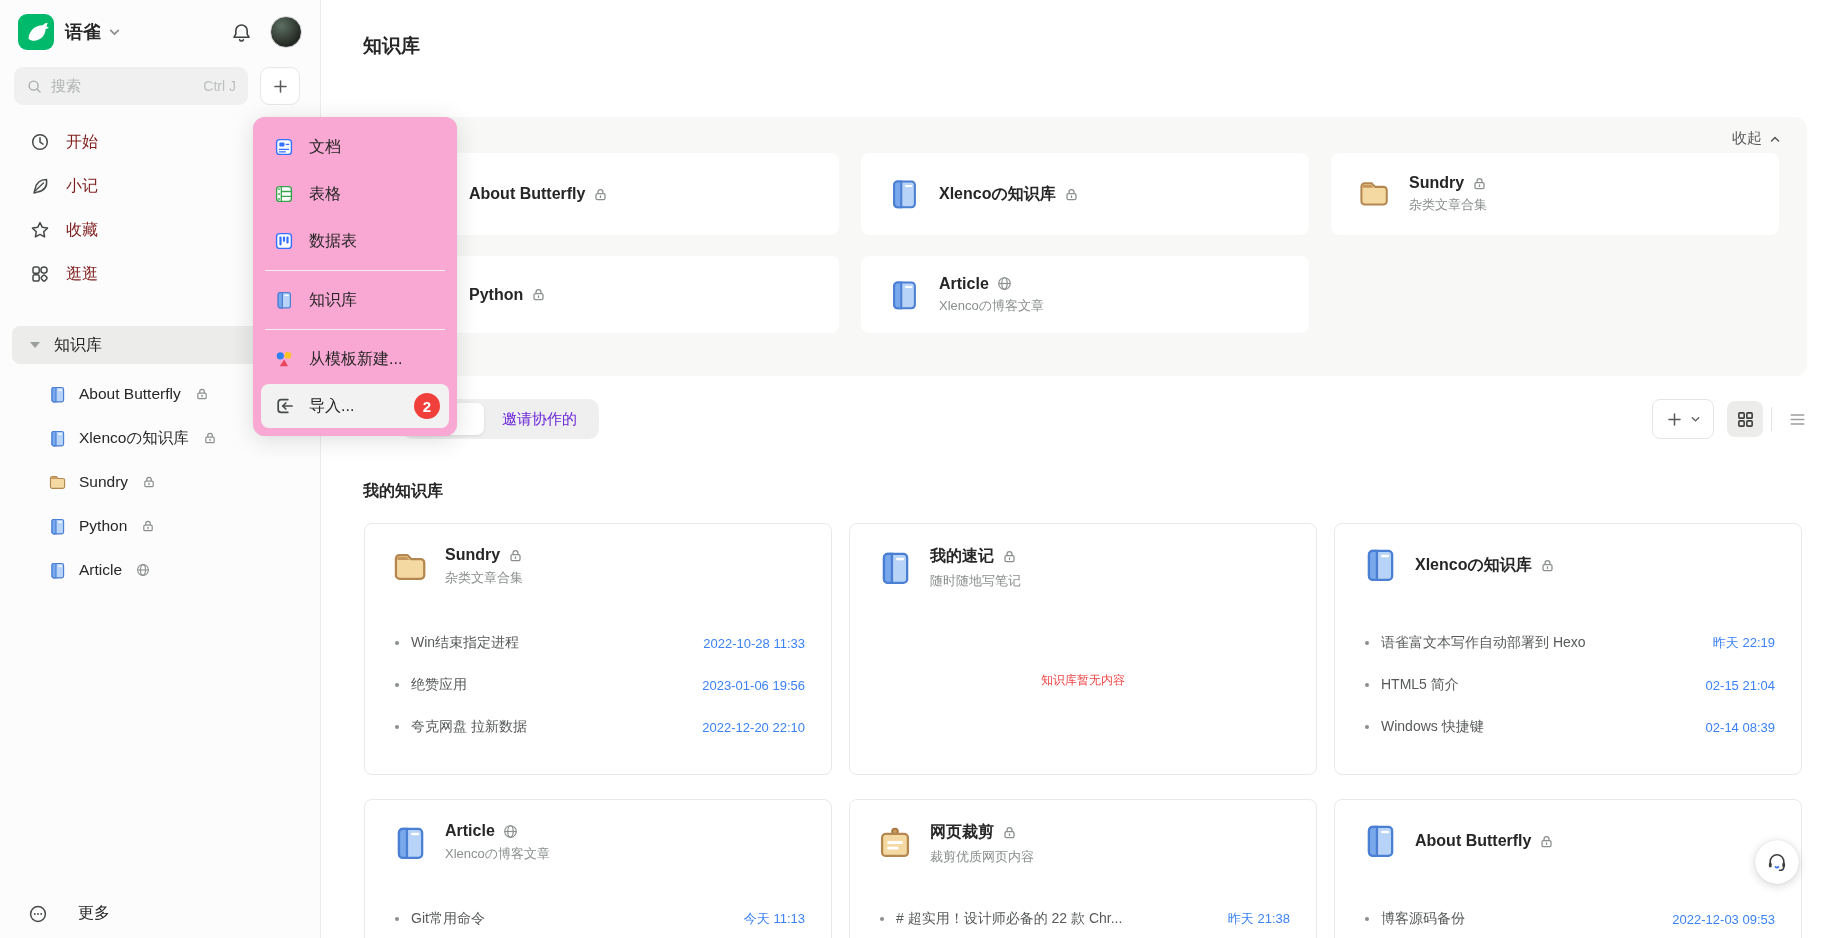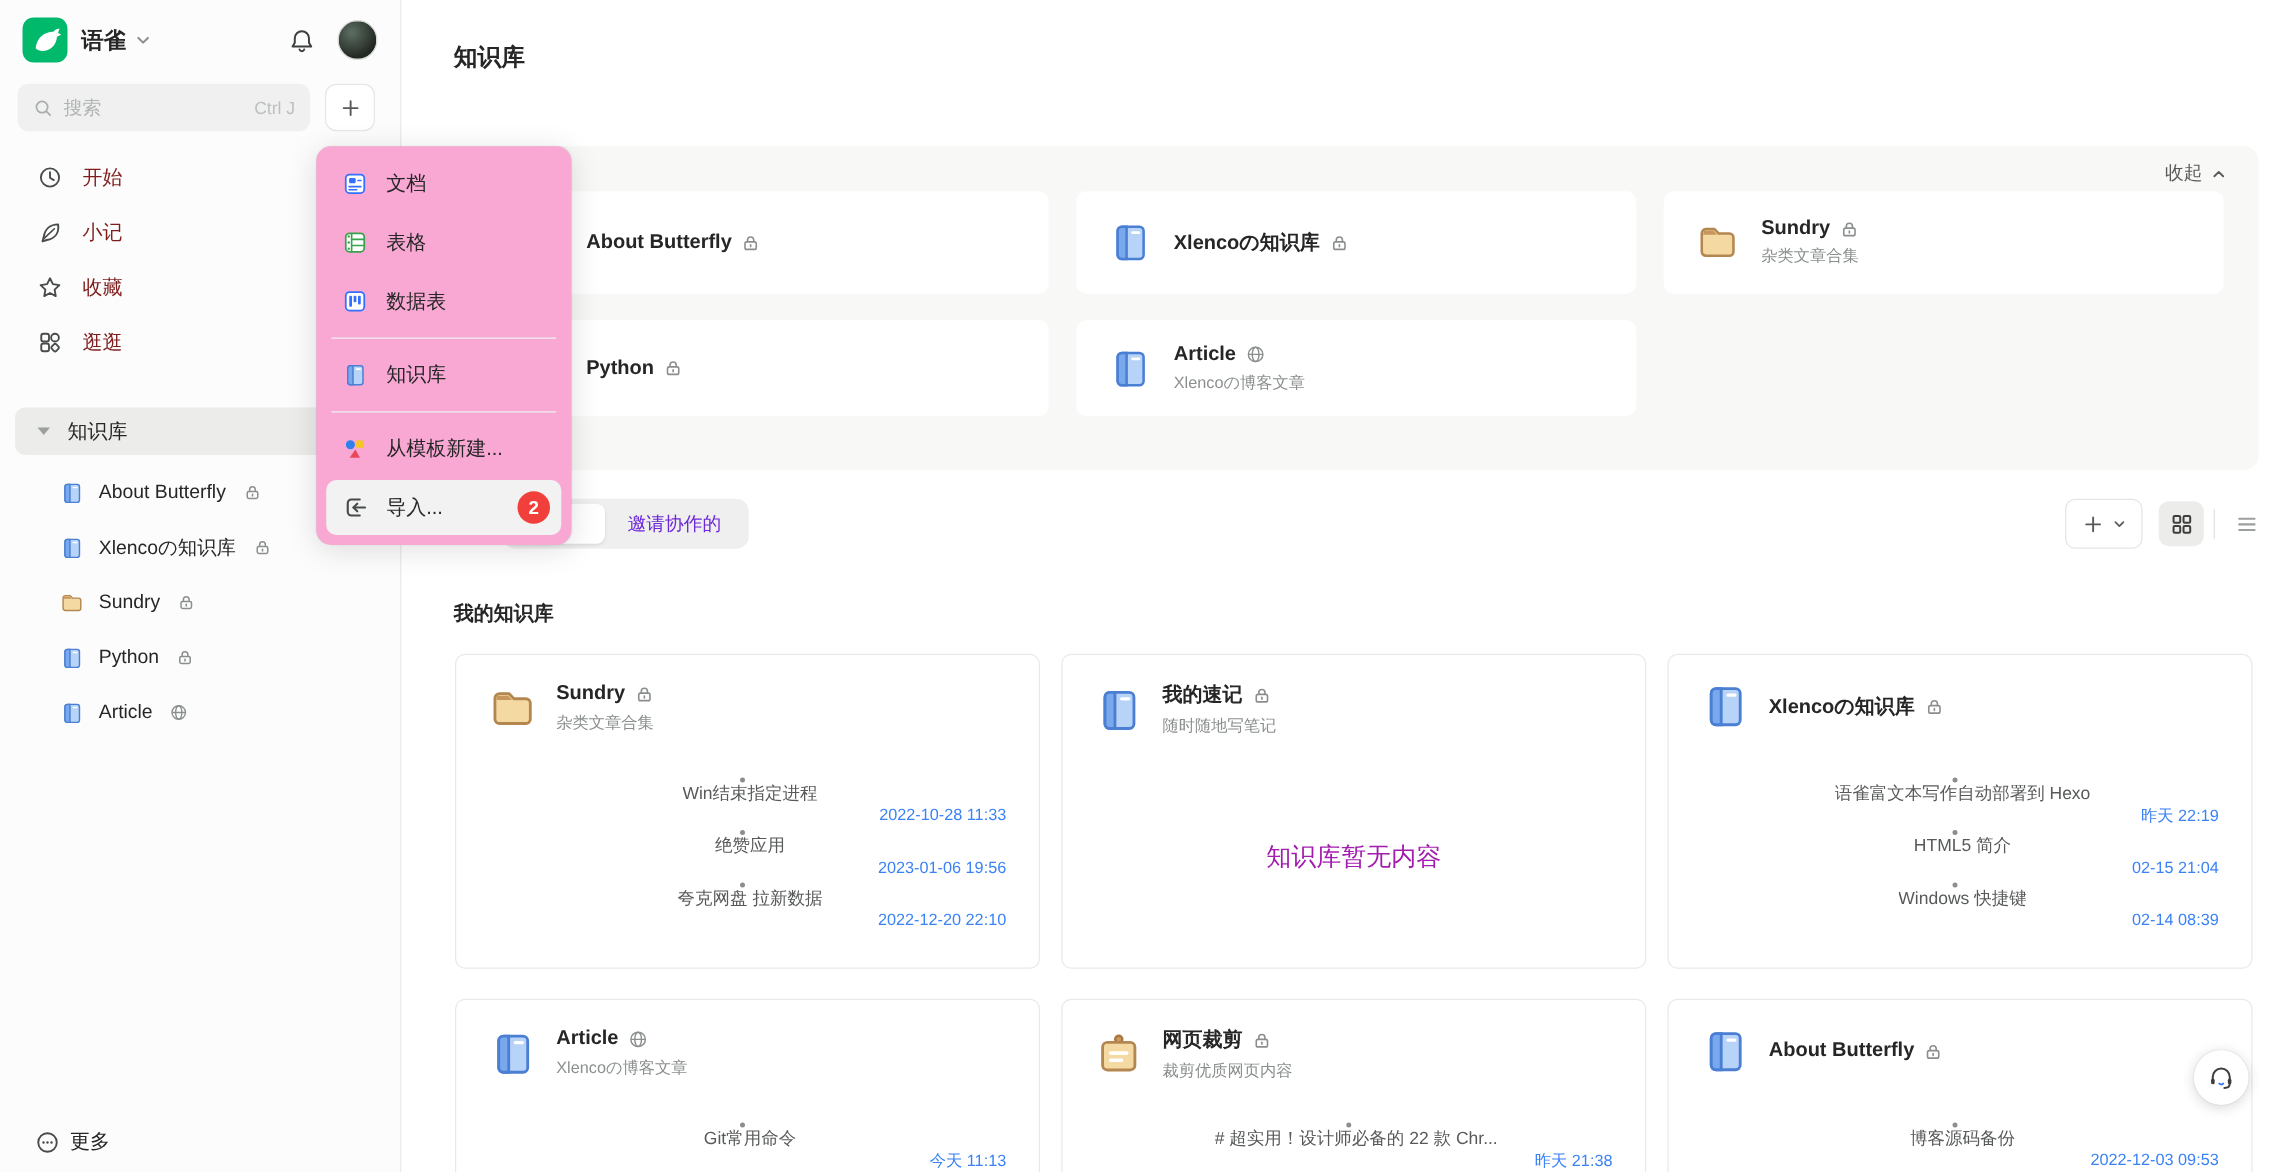--- a/index.html
+++ b/index.html
@@ -27,21 +27,21 @@
   .nav-item { height:44px; display:flex; align-items:center; gap:16px; padding-left:30px; font-size:16px; cursor:pointer; color:#7f1d1d; }
   .nav-item svg { color:#44494.7; color:#474b49; }
 
   .tree { margin-top:30px; }
   .tree-header { height:38px; margin:0 12px; background:#ececeb; border-radius:8px; display:flex; align-items:center; gap:14px; padding-left:18px; font-size:16px; cursor:pointer; }
   .caret-down { width:0; height:0; border-left:5px solid transparent; border-right:5px solid transparent; border-top:6px solid #9b9f9d; }
   .tree-items { margin-top:8px; }
   .tree-item { height:44px; display:flex; align-items:center; gap:12px; padding-left:48px; font-size:15.5px; cursor:pointer; }
   .vis-badge { color:#8a8f8d; margin-left:2px; }
 
-  .more-row { position:absolute; left:28px; bottom:14px; display:flex; align-items:center; gap:8px; font-size:16px; cursor:pointer; }
+  .more-row { position:absolute; left:28px; bottom:14px; display:flex; align-items:center; gap:30px; font-size:16px; cursor:pointer; }
 
   
   .page-title { position:absolute; left:363px; top:33px; font-size:19px; font-weight:600; }
 
   .panel { position:absolute; left:363px; top:117px; width:1444px; height:259px; background:#f8f8f7; border-radius:12px; }
   .collapse { position:absolute; right:26px; top:12px; display:flex; align-items:center; gap:7px; color:#585a5a; font-size:15px; cursor:pointer; }
 
   .pin-card { position:absolute; width:448px; background:#fff; border-radius:8px; display:flex; align-items:center; gap:18px; padding-left:26px; cursor:pointer; }
   .pin-title { font-size:16px; font-weight:700; display:flex; align-items:center; gap:8px; }
   .pin-desc { font-size:13px; color:#8a8f8d; margin-top:4px; }
@@ -55,25 +55,25 @@
   .vc-divider { position:absolute; left:1771px; top:407px; width:1px; height:24px; background:#e2e4e3; }
   .list-btn { position:absolute; left:1779px; top:401px; width:36px; height:36px; display:flex; align-items:center; justify-content:center; cursor:pointer; }
 
   .section-title { position:absolute; left:363px; top:481px; font-size:16px; font-weight:700; }
 
   .kb-card { position:absolute; width:468px; height:252px; background:#fff; border:1px solid #e8eae9; border-radius:8px; }
   .kb-head { display:flex; align-items:center; gap:16px; padding:22px 24px 0 26px; }
   .kb-title { font-size:16px; font-weight:700; display:flex; align-items:center; gap:8px; }
   .kb-desc { font-size:13px; color:#8a8f8d; margin-top:5px; }
   .kb-docs { position:absolute; left:0; right:0; top:98px; }
-  .doc-row { height:42px; display:flex; align-items:center; padding:0 26px 0 30px; cursor:pointer;flex-direction:column; }
+  .doc-row { height:42px; display:flex; align-items:center; padding:0 26px 0 30px; cursor:pointer; }
   .doc-dot { width:4px; height:4px; border-radius:50%; background:#8a8f8d; margin-right:12px; flex:0 0 auto; }
   .doc-title { font-size:14px; color:#585a5a; white-space:nowrap; overflow:hidden; text-overflow:ellipsis; min-width:0; }
   .doc-date { font-size:13px; color:#3b82f6; margin-left:auto; padding-left:12px; white-space:nowrap; }
-  .kb-empty { position:absolute; left:0; right:0; top:148px; text-align:center; font-size:20px; color:#a21caf; }
+  .kb-empty { position:absolute; left:0; right:0; top:148px; text-align:center; font-size:12px; color:#ef4444; }
 
   
   .menu { position:absolute; left:253px; top:117px; width:204px; background:#f9a8d4; border-radius:12px; box-shadow:0 4px 24px rgba(0,0,0,.13), 0 0 1px rgba(0,0,0,.12); padding:8px; z-index:100; }
   .menu-item { position:relative; height:44px; margin-bottom:3px; border-radius:8px; display:flex; align-items:center; gap:15px; padding-left:13px; font-size:16px; cursor:pointer; }
   .menu-item:last-child { margin-bottom:0; }
   .menu-item.hover { background:#f1f2f1; }
   .menu-divider { height:1px; background:#efefee; margin:7px 4px; }
   .badge { position:absolute; right:9px; top:9px; width:26px; height:26px; border-radius:50%; background:#f1403c; color:#fff; font-size:15px; font-weight:700; display:flex; align-items:center; justify-content:center; }
 
   .fab { position:absolute; left:1755px; top:840px; width:44px; height:44px; border-radius:50%; background:#fff; box-shadow:0 2px 10px rgba(0,0,0,.16), 0 0 1px rgba(0,0,0,.2); display:flex; align-items:center; justify-content:center; cursor:pointer; z-index:60; }

